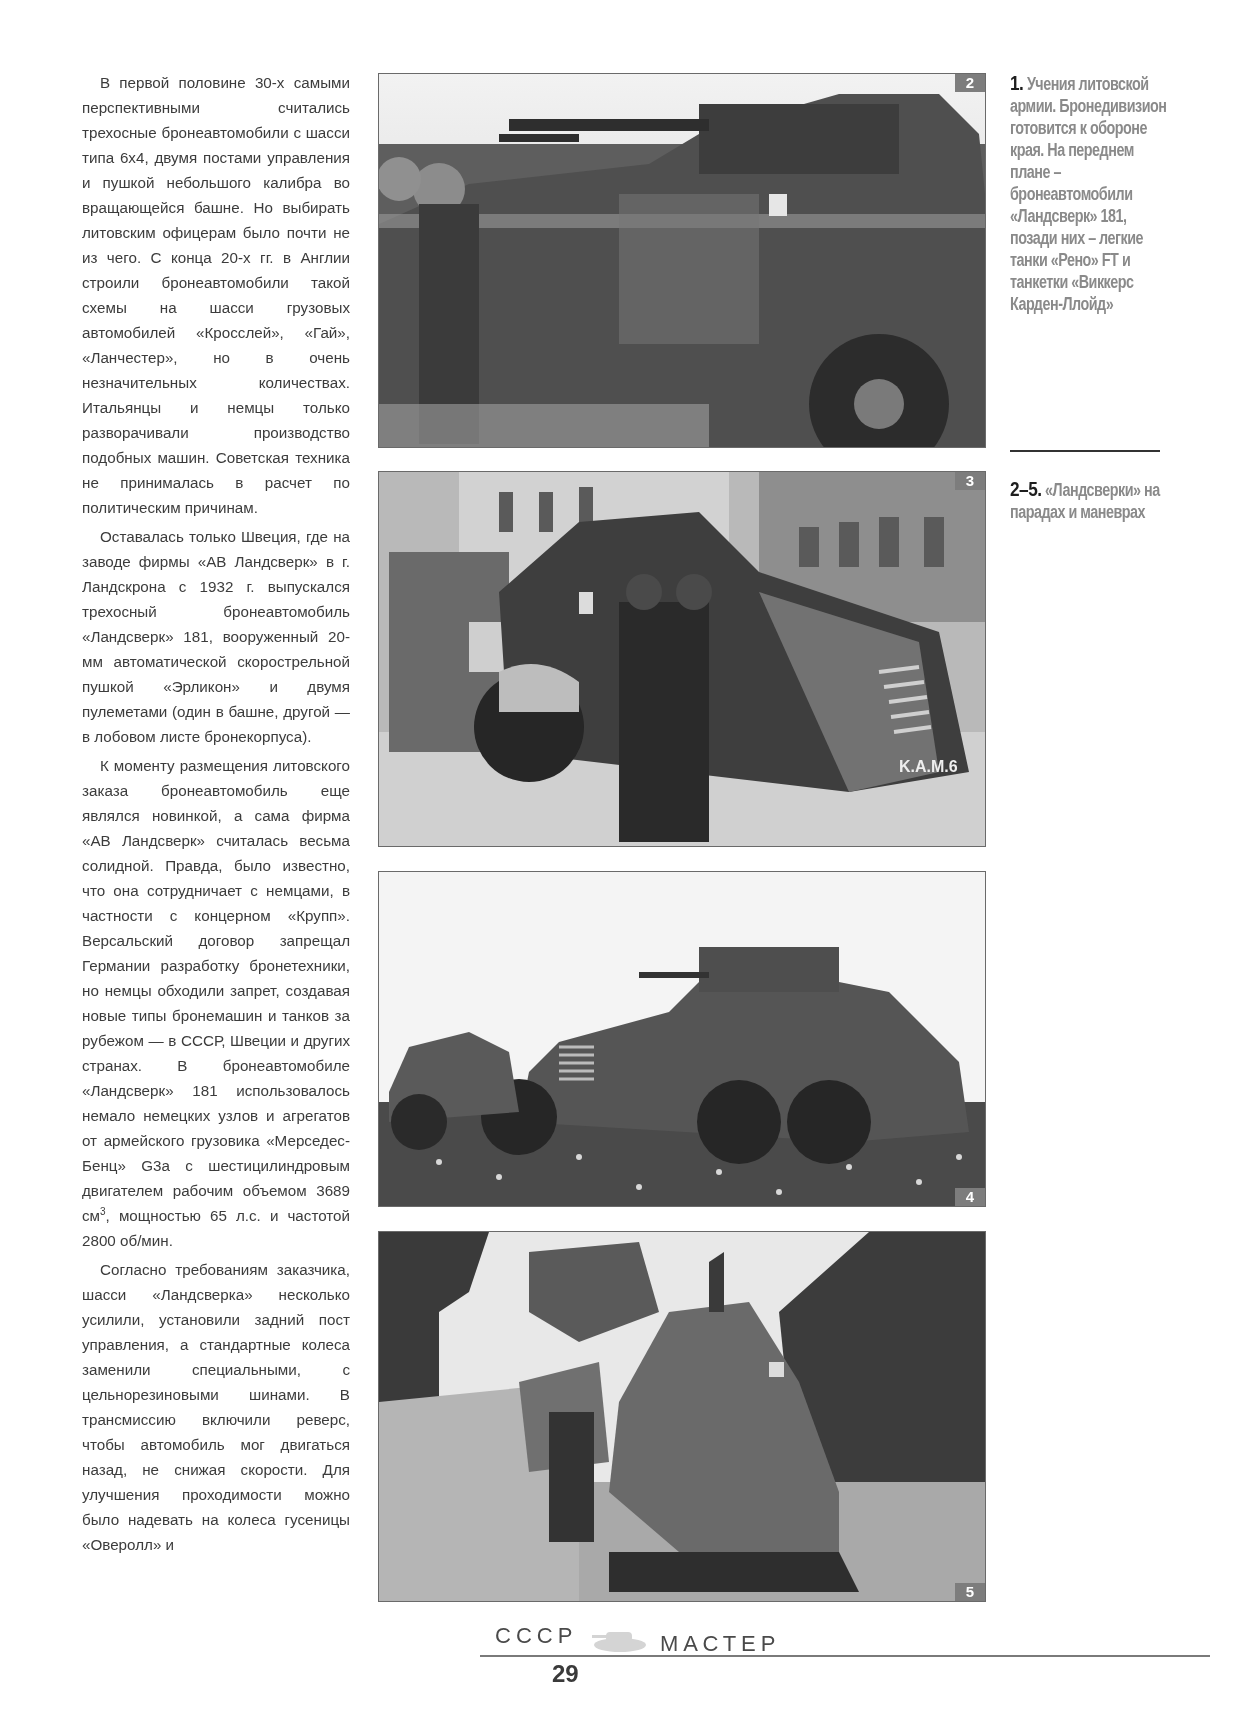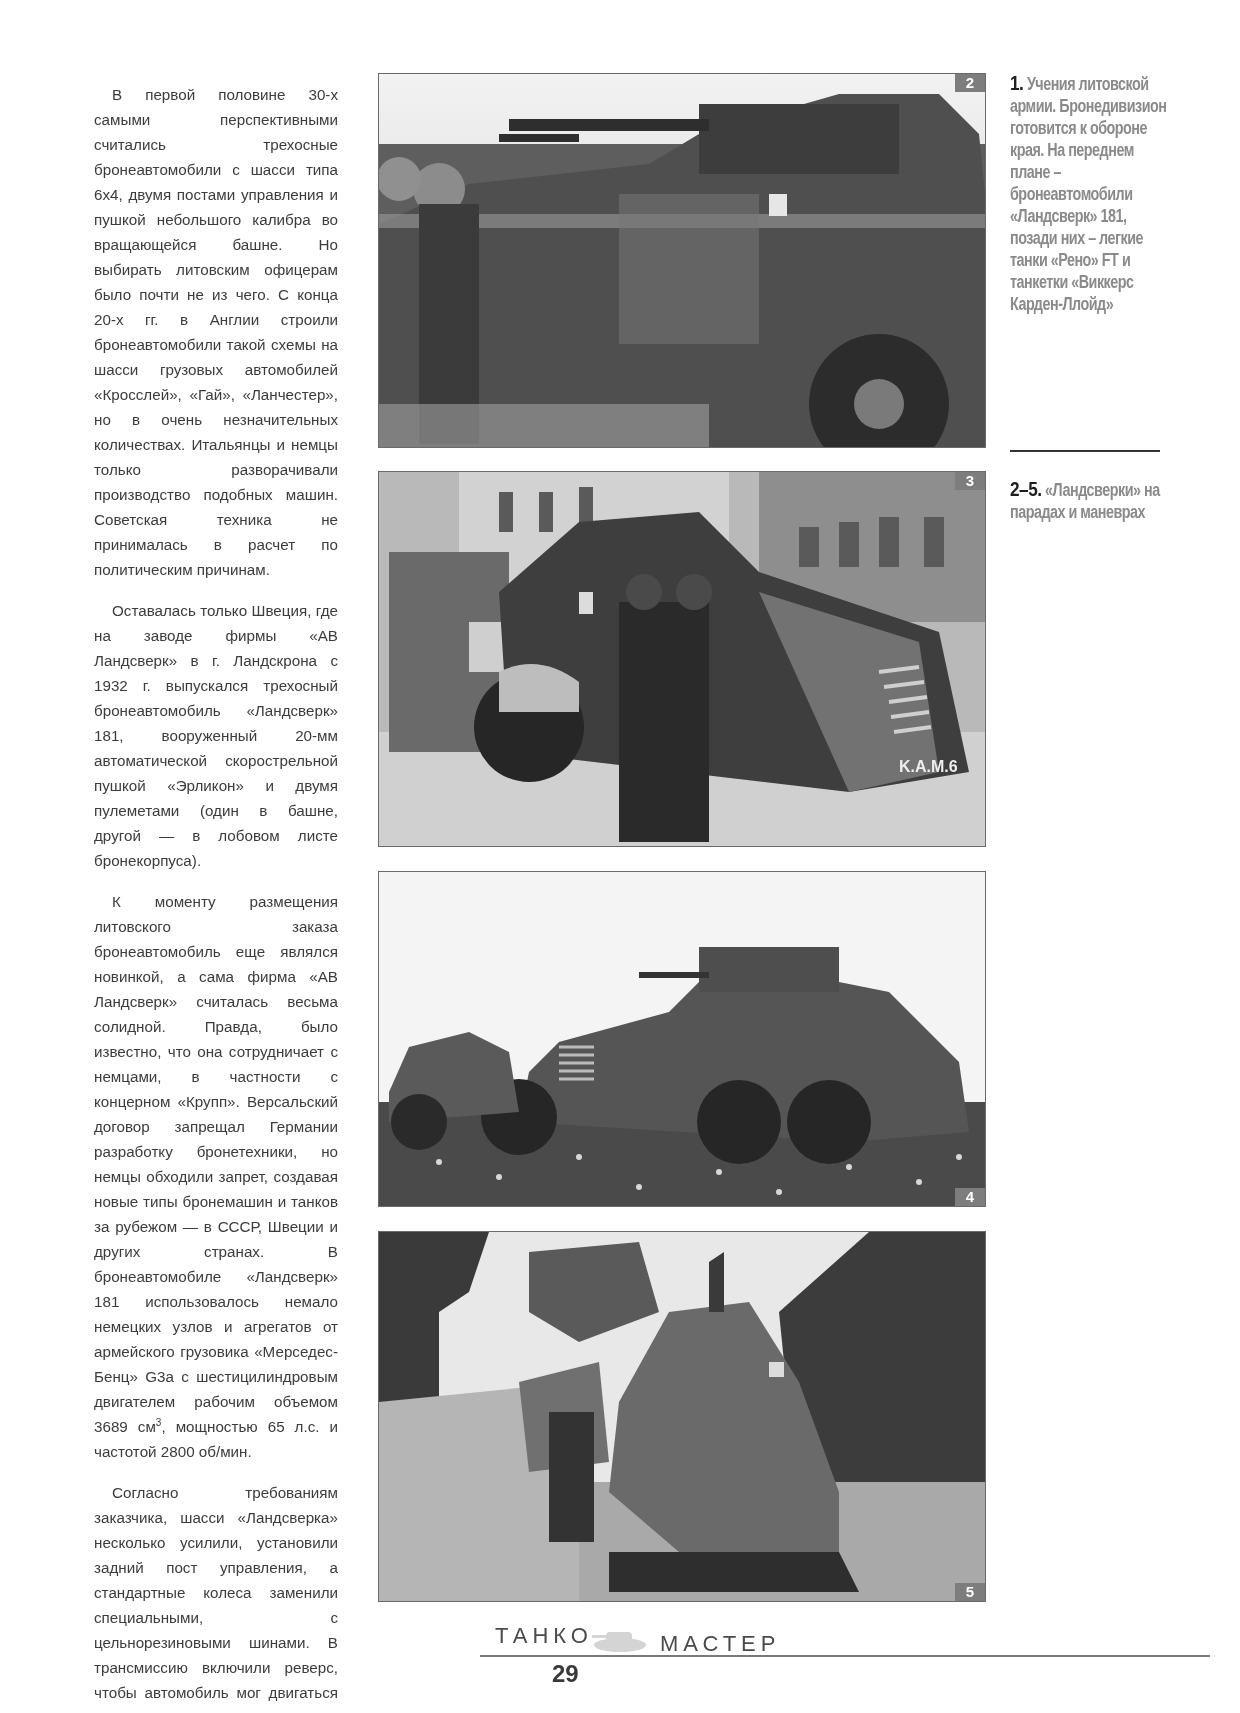--- a/index.html
+++ b/index.html
@@ -4,21 +4,21 @@
   <style>
     html, body { margin: 0; padding: 0; }
     body {
       width: 1240px; height: 1713px; background: #ffffff; position: relative;
       font-family: "Liberation Sans", sans-serif; color: #3a3a3a; overflow: hidden;
     }
     .col-text {
       position: absolute; left: 78px; top: 66px; width: 276px;
       font-size: 15.2px; line-height: 25px; color: #3c3c3c; text-align: justify;
     }
-    .col-text p { margin: 16px; text-indent: 18px; }
+    .col-text p { margin: 4px; text-indent: 18px; }
     .col-text sup { font-size: 10px; line-height: 0; }
     .photo {
       position: absolute; left: 378px; width: 606px;
       border: 1px solid #6a6a6a; overflow: hidden; background: #888;
     }
     .photo svg { display: block; width: 100%; height: 100%; }
     .photo-num {
       position: absolute; right: 0; width: 30px; height: 18px;
       background: #7d7d7d; color: #ffffff; font-weight: bold;
       font-size: 15px; line-height: 18px; text-align: center;
@@ -190,21 +190,21 @@
   <span class="num">1.</span>
   <span>Учения литовской армии. Бронедивизион готовится к обороне края. На переднем плане – бронеавтомобили «Ландсверк» 181, позади них – легкие танки «Рено» FT и танкетки «Виккерс Карден-Ллойд»</span>
 </div>
 <div class="caption-rule"></div>
 <div class="caption" id="caption-2">
   <span class="num">2–5.</span>
   <span>«Ландсверки» на парадах и маневрах</span>
 </div>
 
 <div class="footer-brand">
-  <span>ТАНКО</span>
+  <span>СССР</span>
   <span class="w2">МАСТЕР</span>
 </div>
 <svg class="footer-tank" viewBox="0 0 60 28">
   <ellipse cx="30" cy="21" rx="26" ry="7" fill="#d4d4d4"></ellipse>
   <rect x="16" y="8" width="26" height="10" rx="4" fill="#d4d4d4"></rect>
   <rect x="2" y="11" width="16" height="3" fill="#d4d4d4"></rect>
 </svg>
 <div class="footer-rule"></div>
 <div class="page-number">29</div>
 

